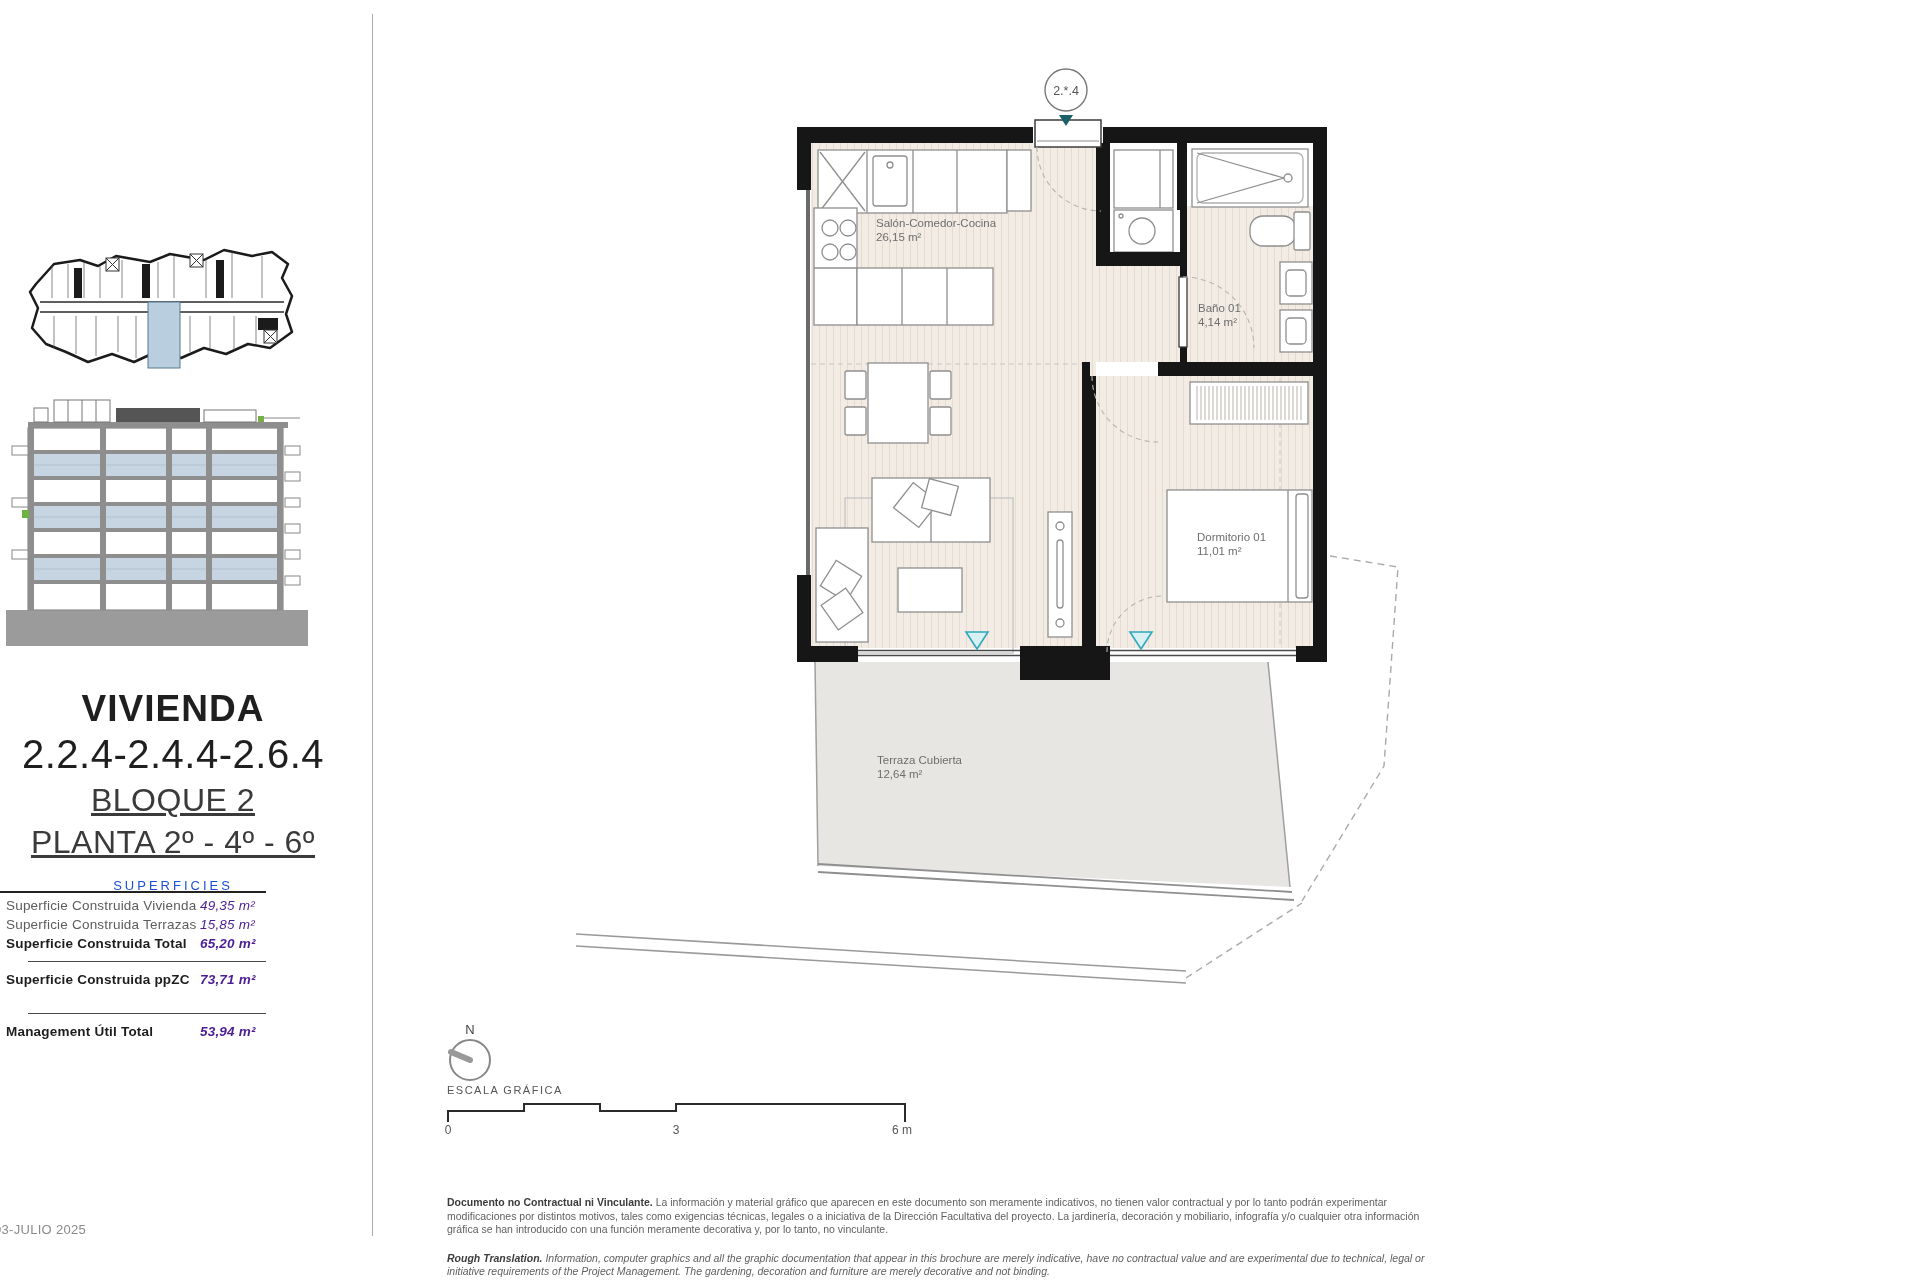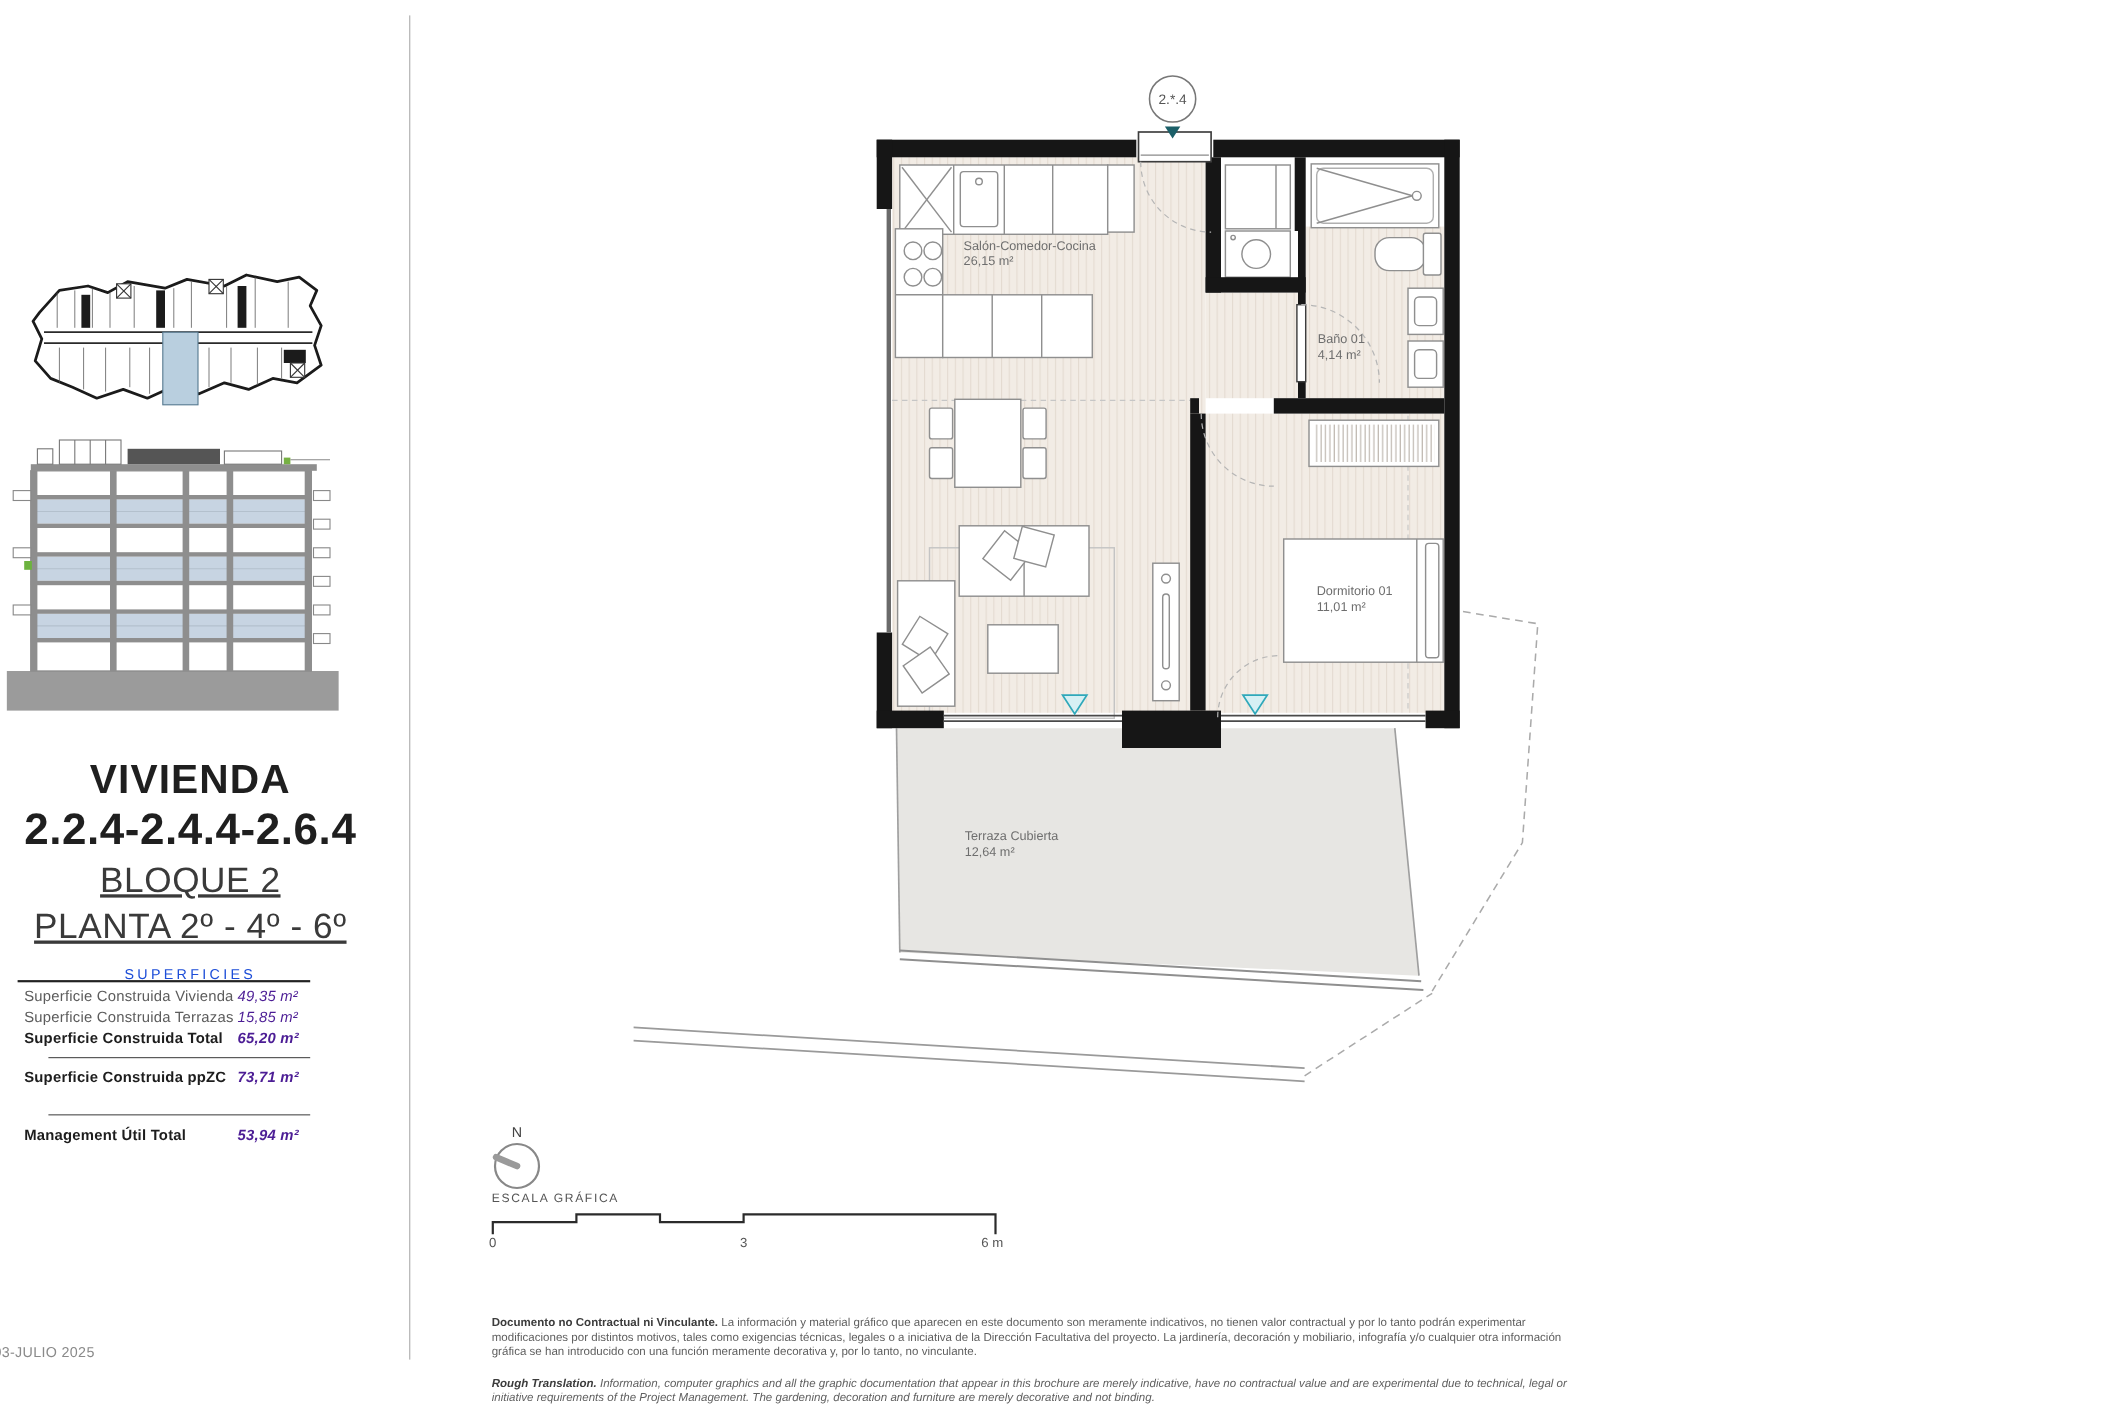--- a/index.html
+++ b/index.html
@@ -4,26 +4,26 @@
 <style>
   html,body{margin:0;padding:0;background:#ffffff;}
   .page{position:relative;width:1920px;height:1280px;background:#fff;overflow:hidden;
         font-family:"Liberation Sans", sans-serif;}
   .abs{position:absolute;}
   .divider{position:absolute;left:372px;top:14px;width:1px;height:1222px;background:#ababab;}
 
   
   .titleblock{position:absolute;left:12px;top:688px;width:322px;text-align:center;color:#1f1f1f;}
   .t1{font-size:37px;font-weight:bold;letter-spacing:1px;}
-  .t2{font-size:40px;font-weight:bold;letter-spacing:0.5px;margin-top:2px;}
+  .t2{font-size:40px;font-weight:normal;letter-spacing:0.5px;margin-top:2px;}
   .t3{font-size:32px;font-weight:normal;color:#3a3a3a;margin-top:5px;letter-spacing:0.5px;text-decoration:underline;}
   .t4{font-size:13px;letter-spacing:3px;margin-top:17px;color:#1d4ed8;}
 
   
-  .s-table{position:absolute;left:0;top:891px;width:266px;border-top:2px solid #222;padding-top:3px;margin-left:16px;}
+  .s-table{position:absolute;left:0;top:891px;width:266px;border-top:2px solid #222;padding-top:3px;}
   .s-row{display:flex;justify-content:space-between;align-items:center;height:19px;
          padding-left:6px;font-size:13.5px;color:#5c5c5c;letter-spacing:0.2px;}
   .s-row .val{font-style:italic;color:#4c1d95;width:66px;text-align:left;flex:none;}
   .s-row.bold{font-weight:bold;color:#1d1d1d;}
   .s-div{border-top:1px solid #4a4a4a;margin:8px 0 0 28px;width:238px;height:0;}
   .mt8{margin-top:8px;} .mt24{margin-top:24px;}
 
   .date{position:absolute;left:-6px;top:1222px;font-size:13px;color:#8a8a8a;letter-spacing:0.3px;}
 
   .escala{position:absolute;left:447px;top:1084px;font-size:11px;color:#555;letter-spacing:1.5px;}

